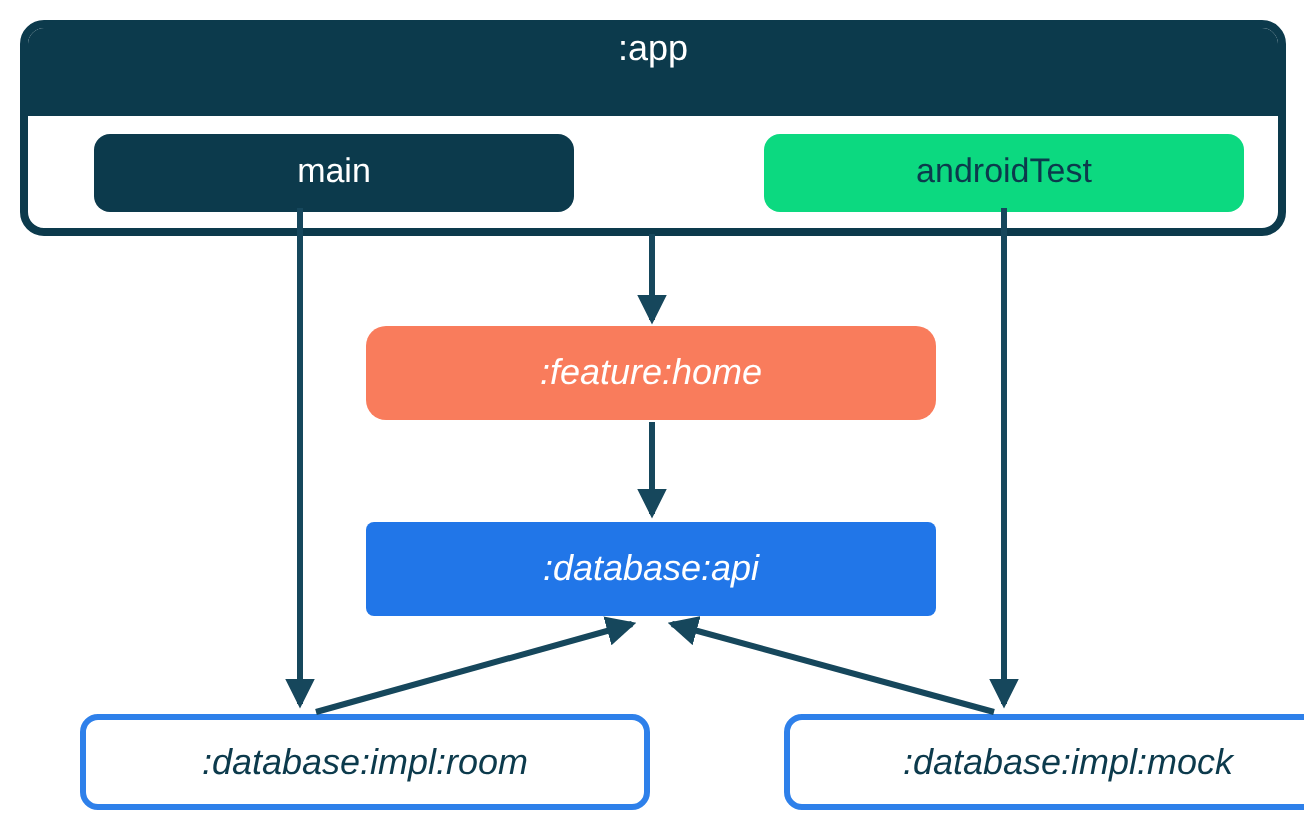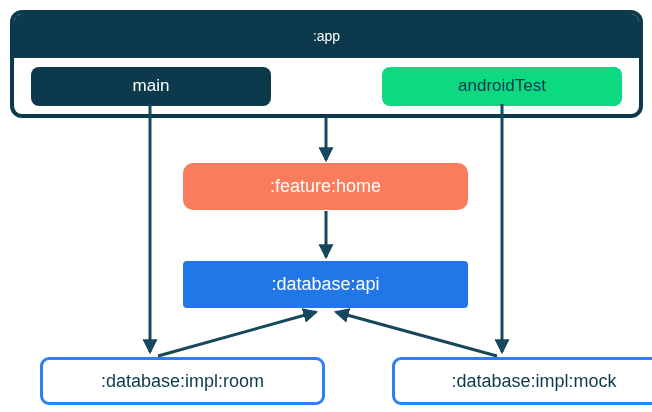--- a/index.html
+++ b/index.html
@@ -30,31 +30,32 @@
     width:633px; height:108px;
     background:#ffffff;
     border:4px solid var(--navy);
     border-radius:12px;
     overflow:hidden;
   }
   .app-header{
     height:44px;
     background:var(--navy);
     display:flex;
-    align-items:center;
+    align-items:flex-start;
     justify-content:center;
     color:#ffffff;
-    font-size:14px;
+    font-size:18px;
   }
   .app-body{
     height:56px;
     display:flex;
     align-items:center;
     justify-content:space-between;
     padding:0 17px;
+    margin-left:16px;
   }
   .src-box{
     width:240px;
     height:39px;
     border-radius:8px;
     display:flex;
     align-items:center;
     justify-content:center;
     font-size:17px;
   }
@@ -66,20 +67,21 @@
     background:var(--green);
     color:var(--navy);
   }
   
   .node{
     position:absolute;
     display:flex;
     align-items:center;
     justify-content:center;
     font-size:18px;
+    font-style:italic;
   }
   .feature-home{
     left:183px; top:163px;
     width:285px; height:47px;
     background:var(--salmon);
     color:#ffffff;
     border-radius:10px;
   }
   .database-api{
     left:183px; top:261px;

